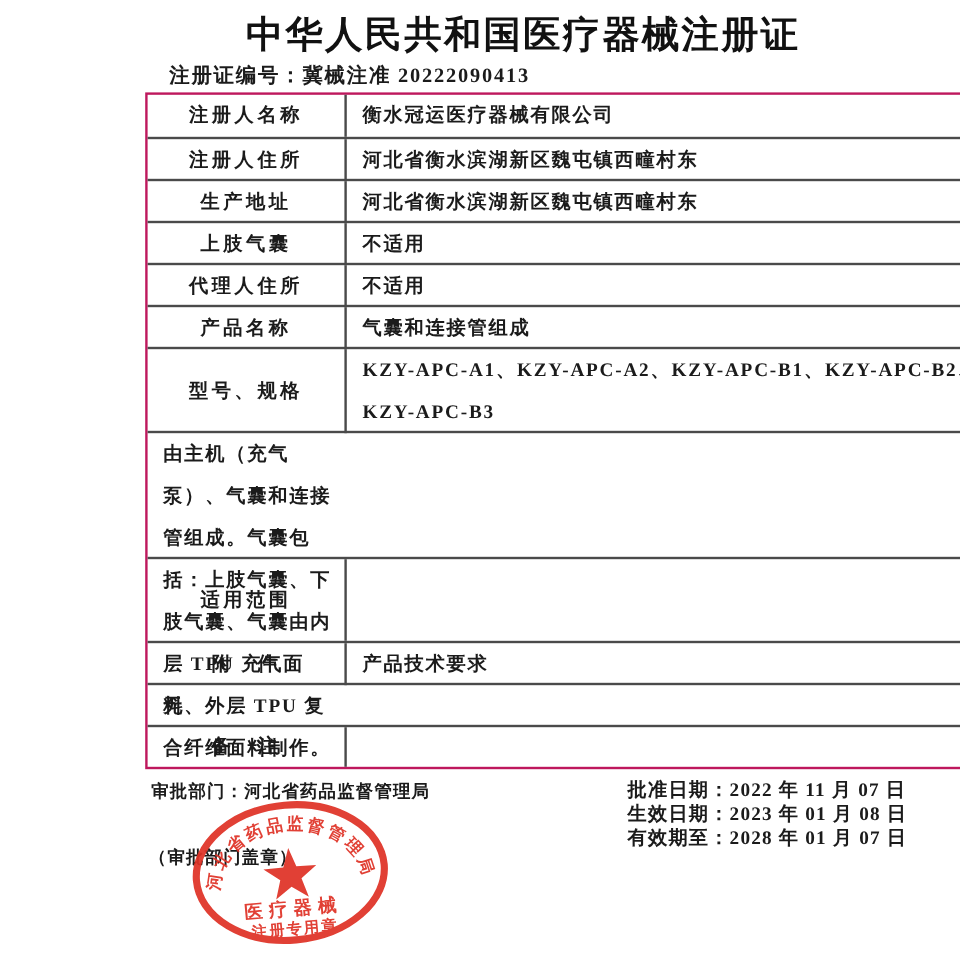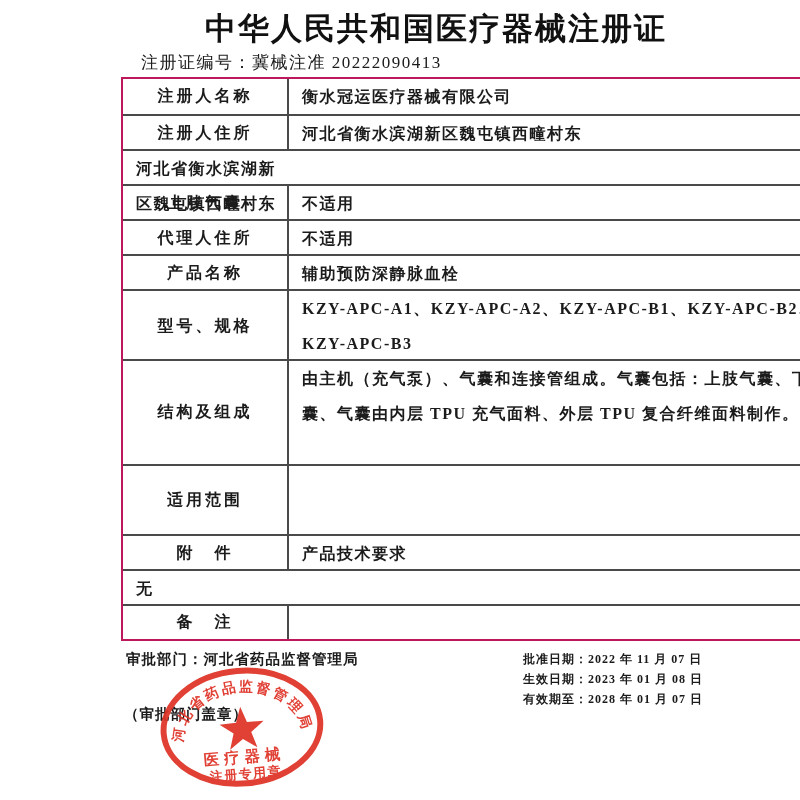--- a/index.html
+++ b/index.html
@@ -23,21 +23,21 @@
     font-size: 31px;
     font-weight: 700;
     letter-spacing: 2px;
     color: #111;
   }
   .cert-no {
     position: absolute;
     top: 51px;
     left: 105px;
     font-size: 17px;
-    font-weight: 400;
+    font-weight: 700;
     letter-spacing: 1.5px;
     text-align: right;
   }
   .cert-table {
     position: absolute;
     top: 77px;
     left: 85px;
     width: 738px;
     border: 2px solid #be185d;
     box-sizing: border-box;
@@ -76,21 +76,21 @@
     left: 90px;
     font-size: 14.5px;
     font-weight: 700;
     letter-spacing: 1px;
     font-family: Liberation Mono, monospace;
   }
   .footer-dates {
     position: absolute;
     top: 649px;
     left: 487px;
-    font-size: 12px;
+    font-size: 16px;
     font-weight: 700;
     letter-spacing: 1px;
     line-height: 20px;
   }
   .footer-dates div { white-space: nowrap; }
   .seal-note {
     position: absolute;
     top: 705px;
     left: 88px;
     font-size: 14.5px;
@@ -126,50 +126,50 @@
           <span>衡水冠运医疗器械有限公司</span>
         </div>
     </div>
     <div class="row h1">
       <div class="cell-label">注册人住所</div>
       <div class="cell-value">
           <span>河北省衡水滨湖新区魏屯镇西疃村东</span>
         </div>
     </div>
     <div class="row h1">
+      <div class="cell-label">生产地址</div>
       <div class="cell-value">
           <span>河北省衡水滨湖新区魏屯镇西疃村东</span>
         </div>
     </div>
     <div class="row h1">
       <div class="cell-label">上肢气囊</div>
       <div class="cell-value">
           <span>不适用</span>
         </div>
     </div>
     <div class="row h1">
       <div class="cell-label">代理人住所</div>
       <div class="cell-value">
           <span>不适用</span>
         </div>
     </div>
     <div class="row h1">
       <div class="cell-label">产品名称</div>
       <div class="cell-value">
-          <span>辅助预防深静脉血栓</span>
+          <span>气囊和连接管组成</span>
         </div>
     </div>
     <div class="row h2">
       <div class="cell-label">型号、规格</div>
       <div class="cell-value">
           <span>KZY-APC-A1、KZY-APC-A2、KZY-APC-B1、KZY-APC-B2、KZY-APC-B3</span>
         </div>
     </div>
     <div class="row h3">
-      <div class="cell-label">结构及组成</div>
       <div class="cell-value">
           <span>由主机（充气泵）、气囊和连接管组成。气囊包括：上肢气囊、下肢气囊、气囊由内层 TPU 充气面料、外层 TPU 复合纤维面料制作。</span>
         </div>
     </div>
     <div class="row h2">
       <div class="cell-label">适用范围</div>
     </div>
     <div class="row h1">
       <div class="cell-label">附　件</div>
       <div class="cell-value">

